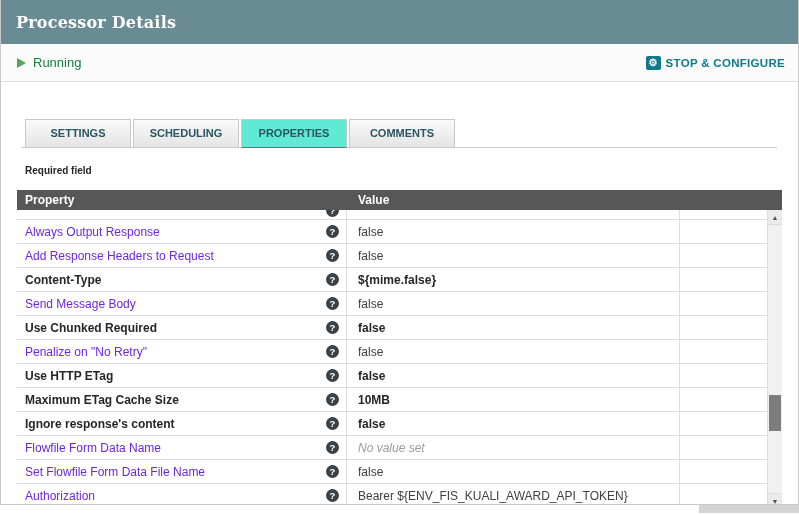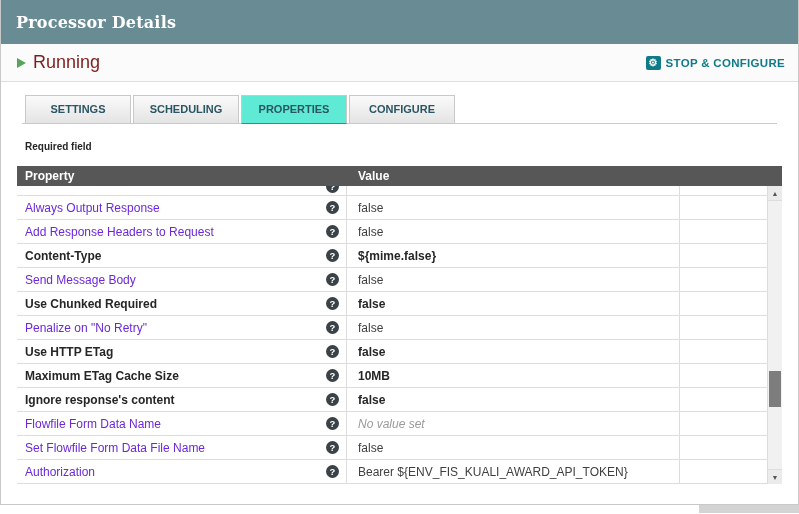--- a/index.html
+++ b/index.html
@@ -10,28 +10,28 @@
     background:#fff; overflow:hidden;
   }
   
   .hdr { height:44px; background:#688b94; display:flex; align-items:center; padding-left:15px; }
   .hdr-title { color:#fff; font-family:"DejaVu Serif", serif; font-weight:bold; font-size:16px; letter-spacing:.2px; }
   
   .statusbar { height:38px; display:flex; align-items:center; justify-content:space-between;
     padding:0 13px 0 16px; background:#fbfbfb; border-bottom:1px solid #dedede; }
   .run-status { display:flex; align-items:center; gap:7px; }
   .play-triangle { width:0; height:0; border-top:5px solid transparent; border-bottom:5px solid transparent; border-left:9px solid #56a55c; }
-  .run-label { color:#7f1d1d; font-size:18px; }
+  .run-label { color:#15803d; font-size:13px; }
   .action-btn { display:flex; align-items:center; gap:5px; color:#0f7b88; font-size:11.5px; font-weight:bold; letter-spacing:.3px; cursor:pointer; }
   .action-icon { width:15px; height:14px; background:#0f7b88; border-radius:2px; color:#fff; font-size:10px; line-height:14px; text-align:center; }
   
   .tabbar { margin:13px 21px 0 21px; }
   .tabs { display:flex; gap:2px; padding-left:3px; border-bottom:1px solid #c9c9c9; }
   .tab { min-width:106px; height:29px; line-height:27px; text-align:center; font-size:11px; font-weight:bold;
-    color:#2a5663; background:linear-gradient(#fafafa,#e4e4e4); border:1px solid #c9c9c9; margin-bottom:-1px; cursor:pointer; }
+    color:#2a5663; background:linear-gradient(#fafafa,#e4e4e4); border:1px solid #c9c9c9; margin-bottom:-1px; cursor:pointer;margin-top:24px; }
   .tab.active { background:#5eead4; border-bottom:1px solid #737373; }
   
   .legend { margin:17px 0 14px 24px; font-size:10px; font-weight:bold; color:#262626; }
   
   .ptable { margin:0 16px; position:relative; font-size:12px; }
   .t-header { display:flex; background:#575757; height:20px; align-items:center; color:#fff; font-weight:bold; }
   .t-h-prop { width:330px; padding-left:8px; }
   .t-h-val { flex:1; padding-left:11px; }
   .t-body { position:relative; }
   .row { display:flex; height:24px; border-bottom:1px solid #ddd; background:#fff; align-items:stretch; }
@@ -73,21 +73,21 @@
       <span class="action-icon">⚙</span>
       <span>STOP &amp; CONFIGURE</span>
     </div>
   </div>
 
   <div class="tabbar">
     <div class="tabs">
         <div class="tab"><span>SETTINGS</span></div>
         <div class="tab"><span>SCHEDULING</span></div>
         <div class="tab active"><span>PROPERTIES</span></div>
-        <div class="tab"><span>CONFIGURE</span></div>
+        <div class="tab"><span>COMMENTS</span></div>
       </div>
   </div>
 
   <div class="legend">Required field</div>
 
   <div class="ptable">
     <div class="t-header">
       <span class="t-h-prop">Property</span>
       <span class="t-h-val">Value</span>
     </div>

